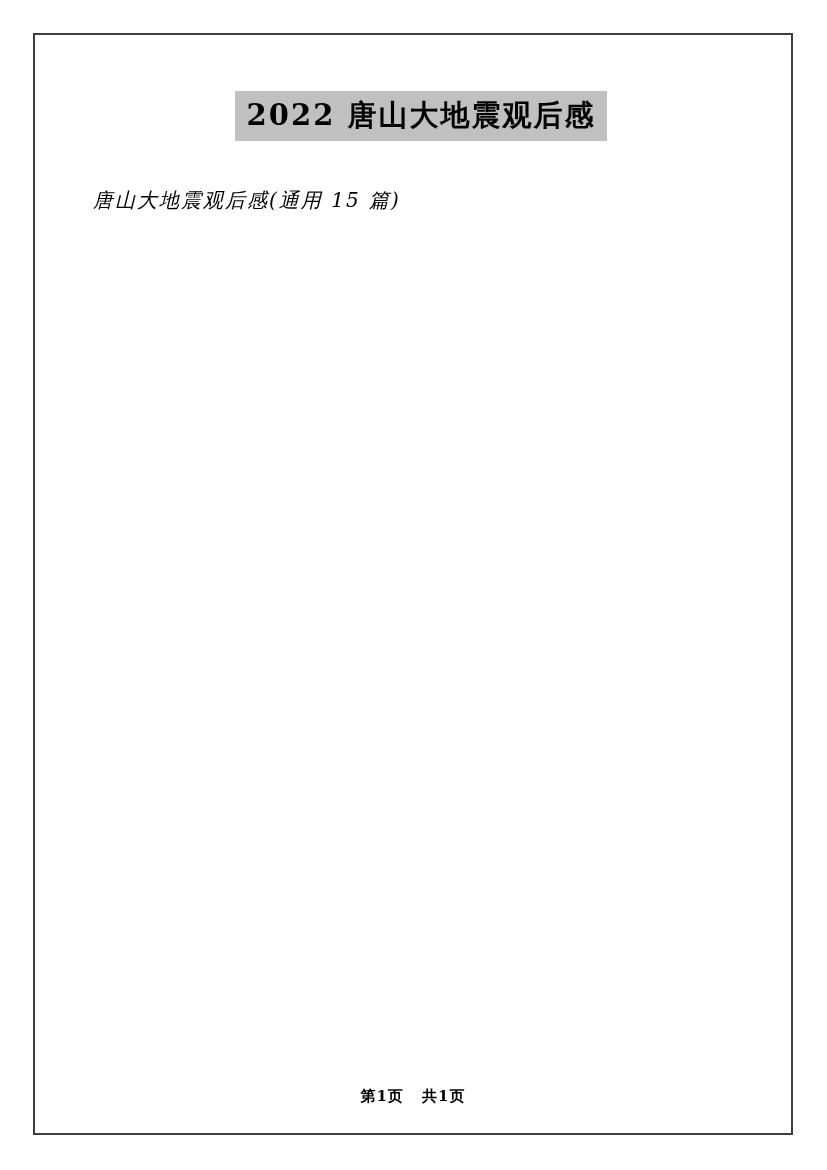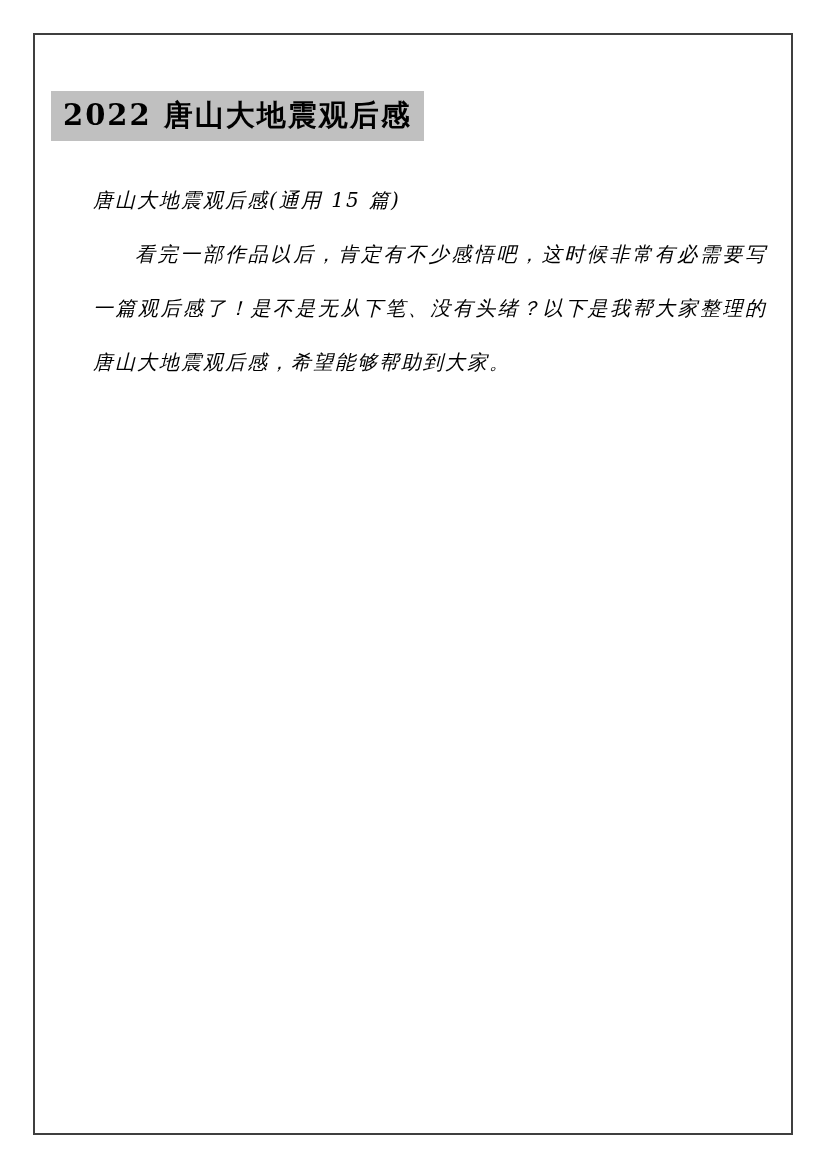--- a/index.html
+++ b/index.html
@@ -19,20 +19,21 @@
     left: 33px;
     top: 33px;
     width: 756px;
     height: 1098px;
     border: 2px solid #3f3f3f;
     background: #ffffff;
     box-sizing: content-box;
   }
   .title-row {
     margin-top: 56px;
+    text-align: center;
     line-height: 46px;
     padding-left: 16px;
   }
   .title-highlight {
     display: inline-block;
     background: #c0c0c0;
     font-size: 29px;
     font-weight: bold;
     letter-spacing: 2px;
     padding: 1px 12px 3px 12px;
@@ -74,18 +75,21 @@
 <body>
 
 <div class="page">
 
   <div class="title-row">
     <span class="title-highlight">2022 唐山大地震观后感</span>
   </div>
 
   <div class="body-text">
     <p>唐山大地震观后感(通用 15 篇)</p>
-    <p class="indent">看完一部作品以后，肯定有不少感悟吧，这时候非常有必需要写一篇观后感了！是不是无从下笔、没有头绪？以下是我帮大家整理的唐山大地震观后感，希望能够帮助到大家。</p>
     <div class="blank-line"></div>
   </div>
 
+  <div class="footer">
+    <span>第1页</span>
+    <span>共1页</span>
+  </div>
 
 </div>
 
 </body></html>

